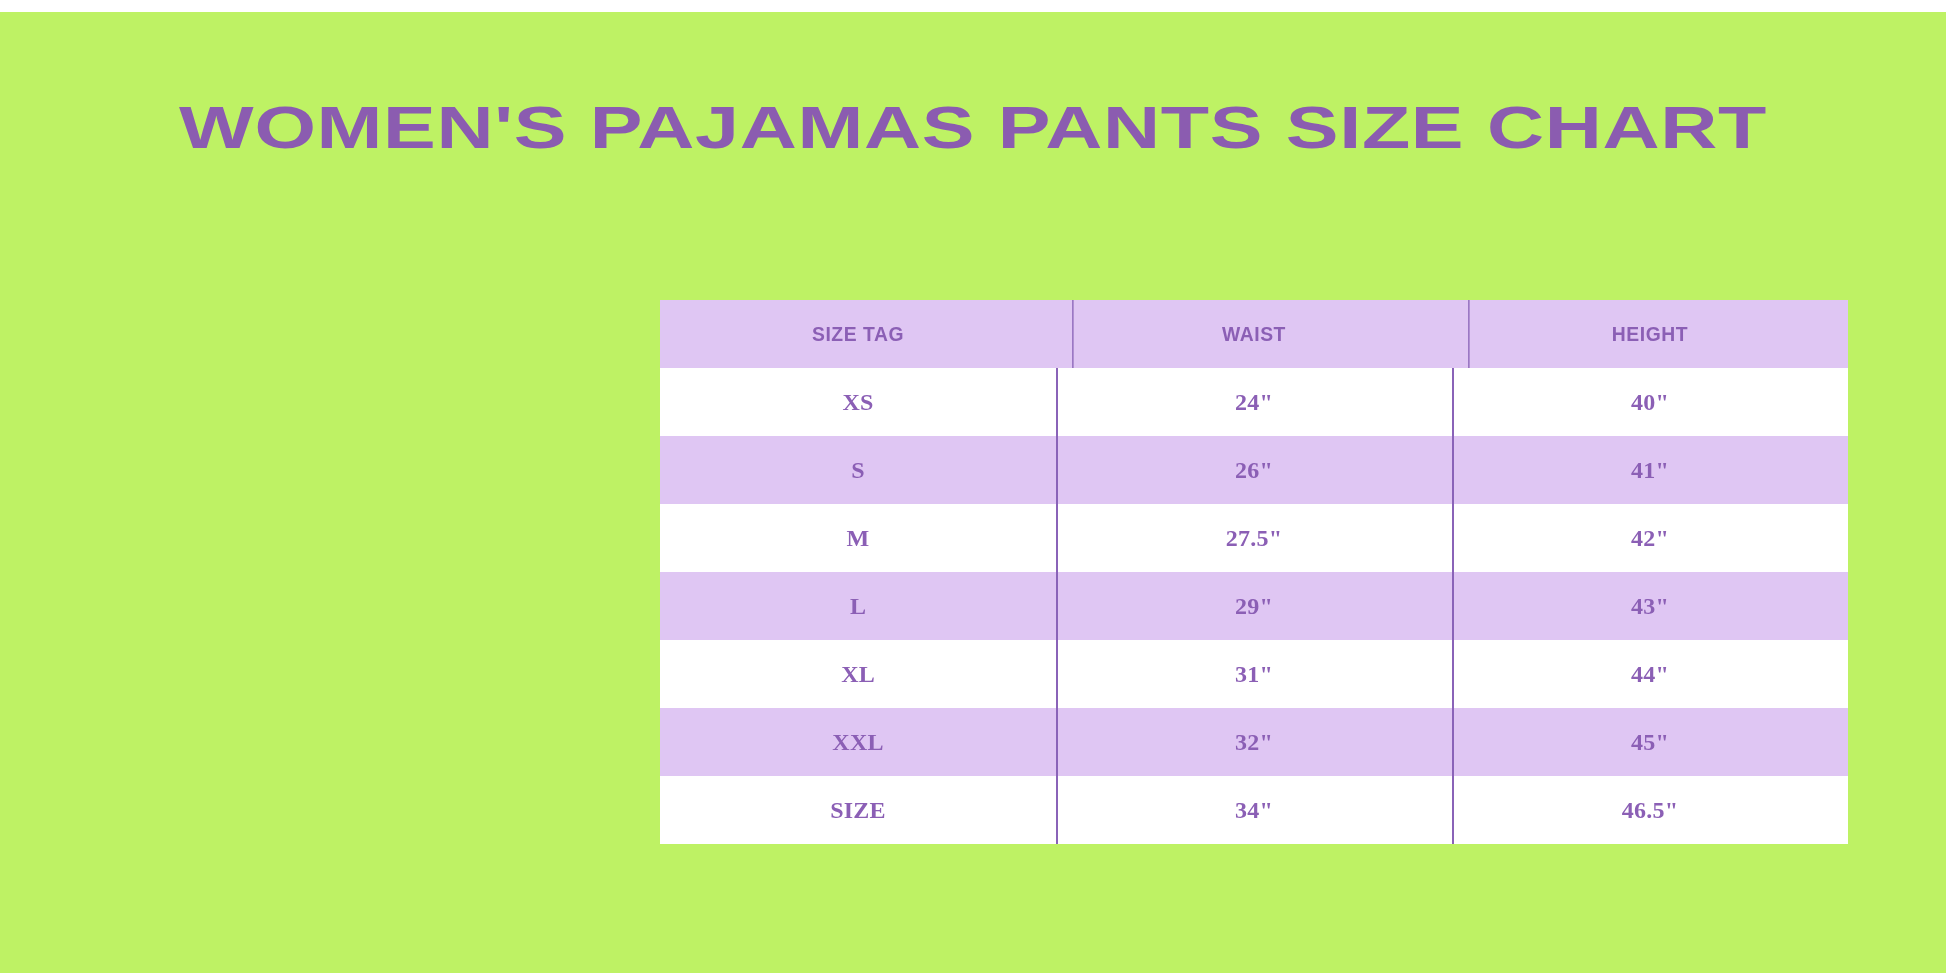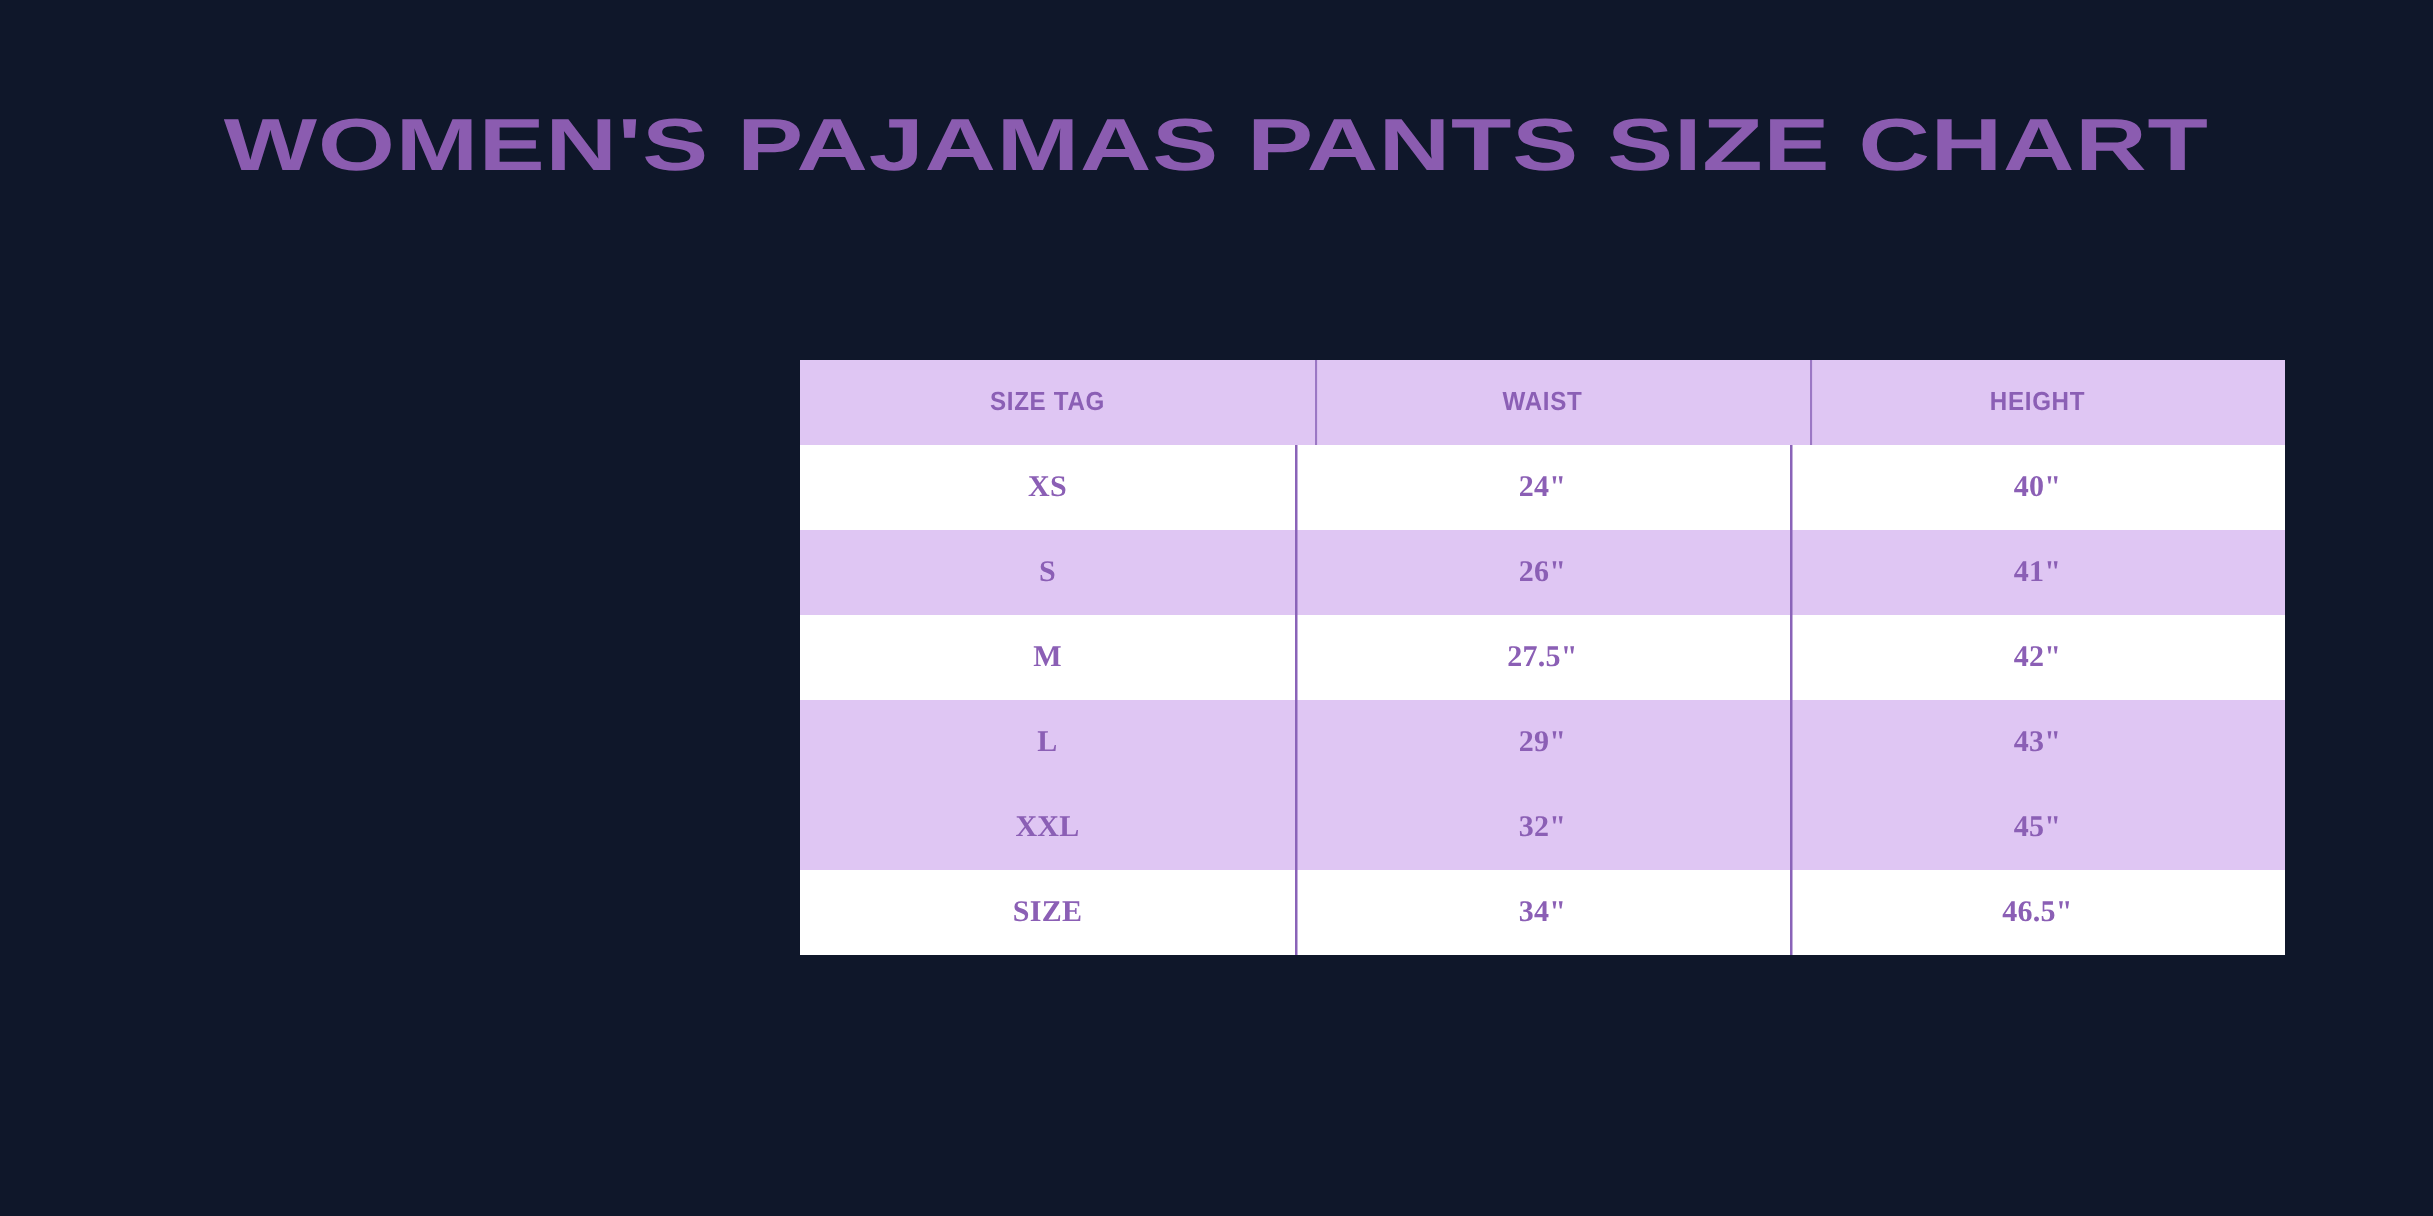--- a/index.html
+++ b/index.html
@@ -12,21 +12,22 @@
     height: 973px;
     background: #ffffff;
     font-family: "Liberation Sans", sans-serif;
     overflow: hidden;
     position: relative;
   }
 
   .page {
     position: absolute;
     inset: 0;
-    background: #0f172a;
+    background: #bef264;
+    margin-top: 12px;
   }
 
   
   .chart-title {
     position: absolute;
     left: 0;
     right: 0;
     top: 84px;
     text-align: center;
     color: #8B5CB0;
@@ -37,21 +38,21 @@
     line-height: 1.1;
     transform: scaleX(1.34);
     transform-origin: 50% 50%;
     white-space: nowrap;
     user-select: none;
   }
 
   
   .size-table {
     position: absolute;
-    left: 640px;
+    left: 660px;
     top: 288px;
     width: 1188px;
     border-collapse: collapse;
     table-layout: fixed;
   }
 
   .size-table col {
     width: 33.3333%;
   }
 
@@ -135,20 +136,25 @@
       <tr class="row-odd">
         <td>M</td>
         <td class="col-divider">27.5"</td>
         <td class="col-divider">42"</td>
       </tr>
       <tr class="row-even">
         <td>L</td>
         <td class="col-divider">29"</td>
         <td class="col-divider">43"</td>
       </tr>
+      <tr class="row-odd">
+        <td>XL</td>
+        <td class="col-divider">31"</td>
+        <td class="col-divider">44"</td>
+      </tr>
       <tr class="row-even">
         <td>XXL</td>
         <td class="col-divider">32"</td>
         <td class="col-divider">45"</td>
       </tr>
       <tr class="row-odd">
         <td>SIZE</td>
         <td class="col-divider">34"</td>
         <td class="col-divider">46.5"</td>
       </tr>

